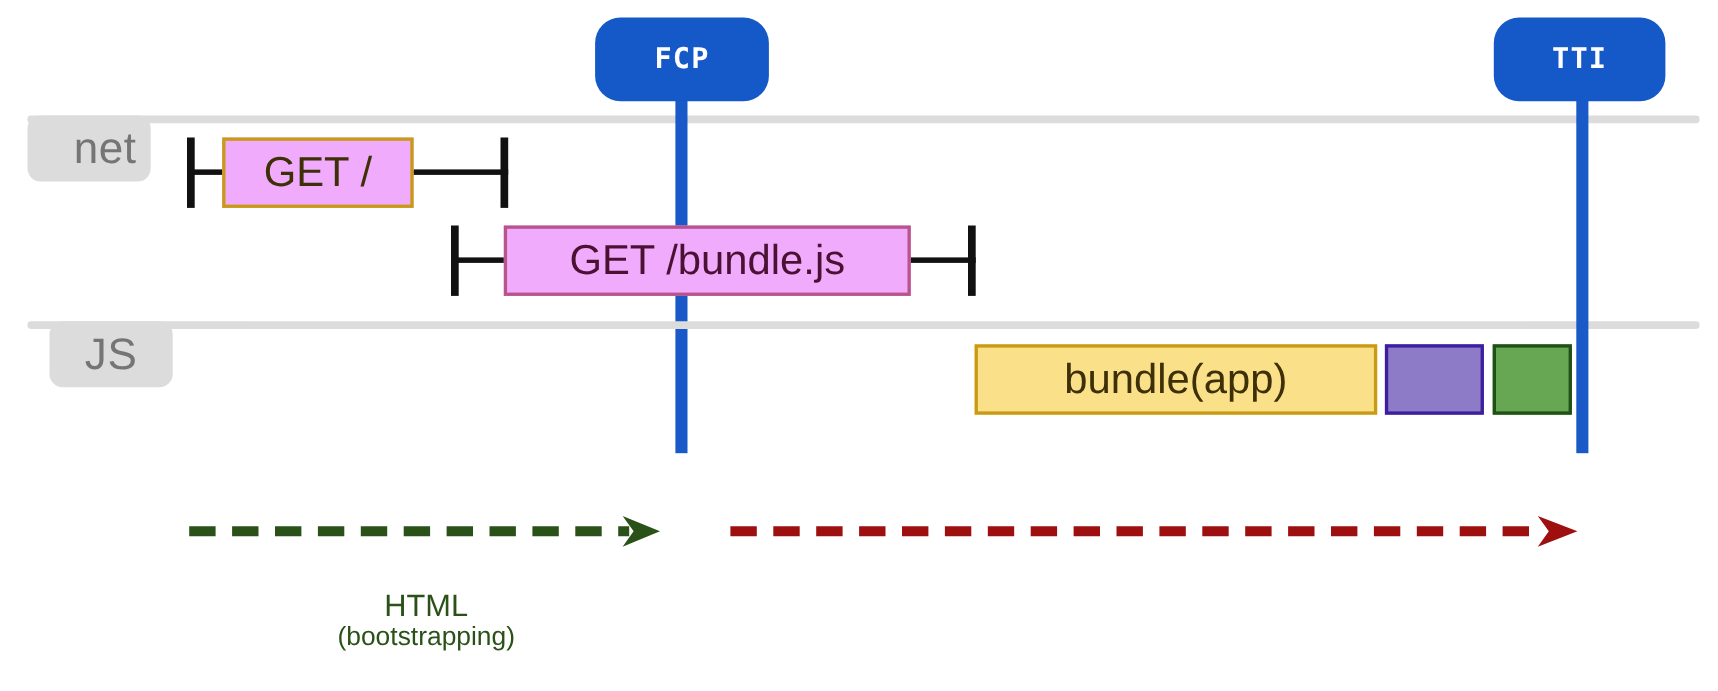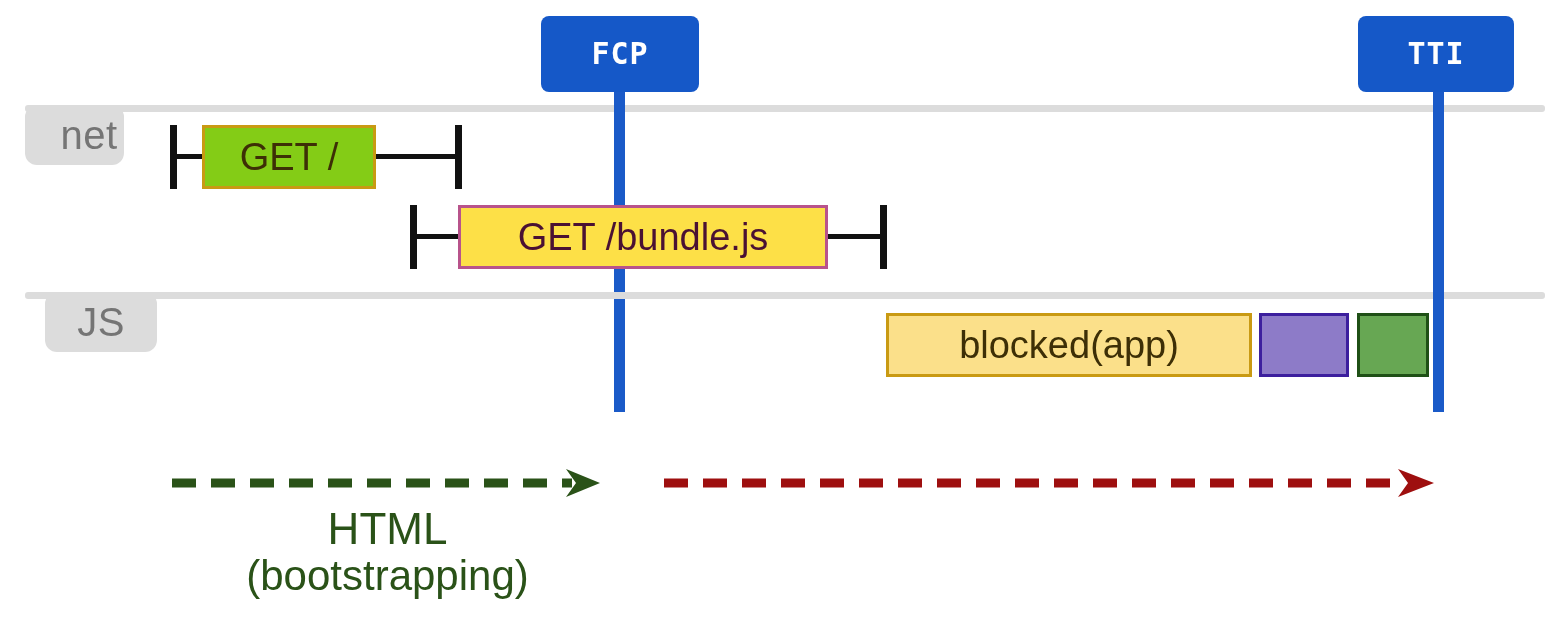--- a/index.html
+++ b/index.html
@@ -45,25 +45,25 @@
 
   
   .milestone-line {
     position: absolute;
     width: 11px;
     background: #1a5ac8;
   }
   .milestone-pill {
     position: absolute;
     background: #1558c8;
-    border-radius: 8px;
+    border-radius: 23px;
     color: #ffffff;
     font-family: "DejaVu Sans Mono", monospace;
     font-weight: bold;
-    font-size: 30px;
+    font-size: 26px;
     line-height: 1;
     display: flex;
     align-items: center;
     justify-content: center;
     letter-spacing: 1px;
   }
 
   
   .bar {
     position: absolute;
@@ -94,62 +94,63 @@
   .phase-arrow {
     position: absolute;
   }
   .phase-caption {
     position: absolute;
     text-align: center;
     line-height: 1.08;
   }
   .phase-caption .main {
     display: block;
-    font-size: 44px;
+    font-size: 28px;
+    margin-top: 31px;
   }
   .phase-caption .sub {
     display: block;
-    font-size: 42px;
+    font-size: 24px;
   }
 </style>
 </head>
 <body>
 
 <div id="diagram">
 
   <div class="track-line" style="top:105px;"></div>
-  <div class="track-badge" style="left:25px; top:105px; width:99px; height:60px;padding-left:45px;">
+  <div class="track-badge" style="left:25px; top:105px; width:112px; height:60px;padding-left:45px;">
     <span>net</span>
   </div>
 
   <div class="whisker-cap" style="left:170px; top:125px; height:64px;"></div>
   <div class="whisker-stem" style="left:170px; top:154px; width:292px;"></div>
   <div class="whisker-cap" style="left:455px; top:125px; height:64px;"></div>
 
-  <div class="bar" style="left:202px; top:125px; width:174px; height:64px; background:#84cc16; border-color:#c99a13; color:#3d2f06;">
+  <div class="bar" style="left:202px; top:125px; width:174px; height:64px; background:#f0abfc; border-color:#c99a13; color:#3d2f06;">
     <span>GET /</span>
   </div>
 
   <div class="whisker-cap" style="left:410px; top:205px; height:64px;"></div>
   <div class="whisker-stem" style="left:410px; top:234px; width:477px;"></div>
   <div class="whisker-cap" style="left:880px; top:205px; height:64px;"></div>
 
   <div class="milestone-line" style="left:614px; top:90px; height:322px;"></div>
 
-  <div class="bar" style="left:458px; top:205px; width:370px; height:64px; background:#fde047; border-color:#b8538b; color:#4a1133;">
+  <div class="bar" style="left:458px; top:205px; width:370px; height:64px; background:#f0abfc; border-color:#b8538b; color:#4a1133;">
     <span>GET /bundle.js</span>
   </div>
 
   <div class="track-line" style="top:292px;"></div>
   <div class="track-badge" style="left:25px; top:292px; width:112px; height:60px;margin-left:20px;">
     <span>JS</span>
   </div>
 
   <div class="bar" style="left:886px; top:313px; width:366px; height:64px; background:#fbe08a; border-color:#c99a13; color:#3d2f06;">
-    <span>blocked(app)</span>
+    <span>bundle(app)</span>
   </div>
 
   <div class="bar" style="left:1259px; top:313px; width:90px; height:64px; background:#8d7bc8; border-color:#3c1f9e; color:#ffffff;">
     <span></span>
   </div>
 
   <div class="bar" style="left:1357px; top:313px; width:72px; height:64px; background:#67a753; border-color:#1f5016; color:#ffffff;">
     <span></span>
   </div>
 

